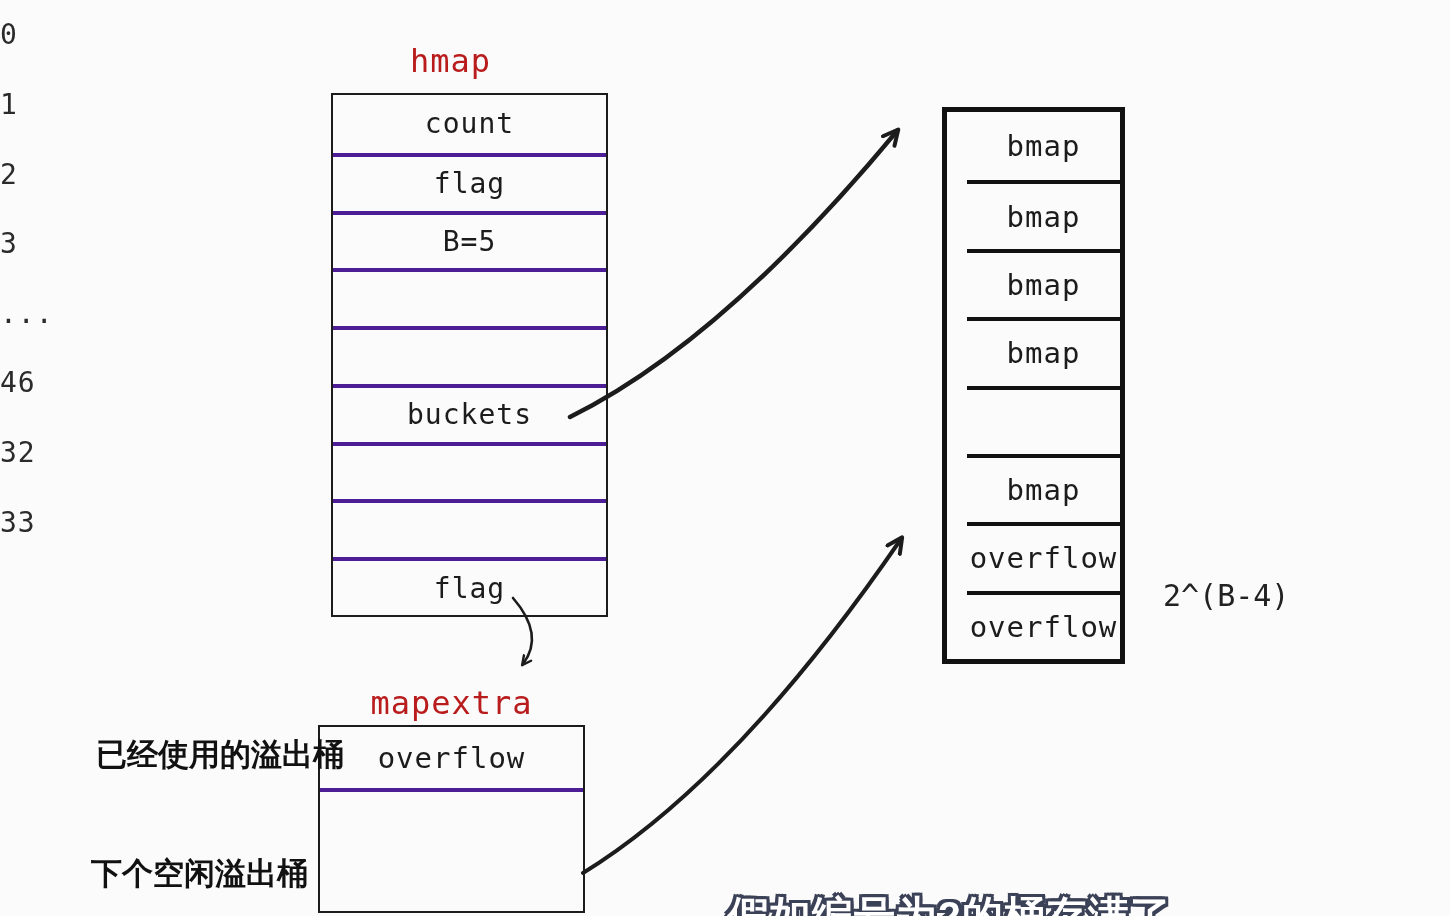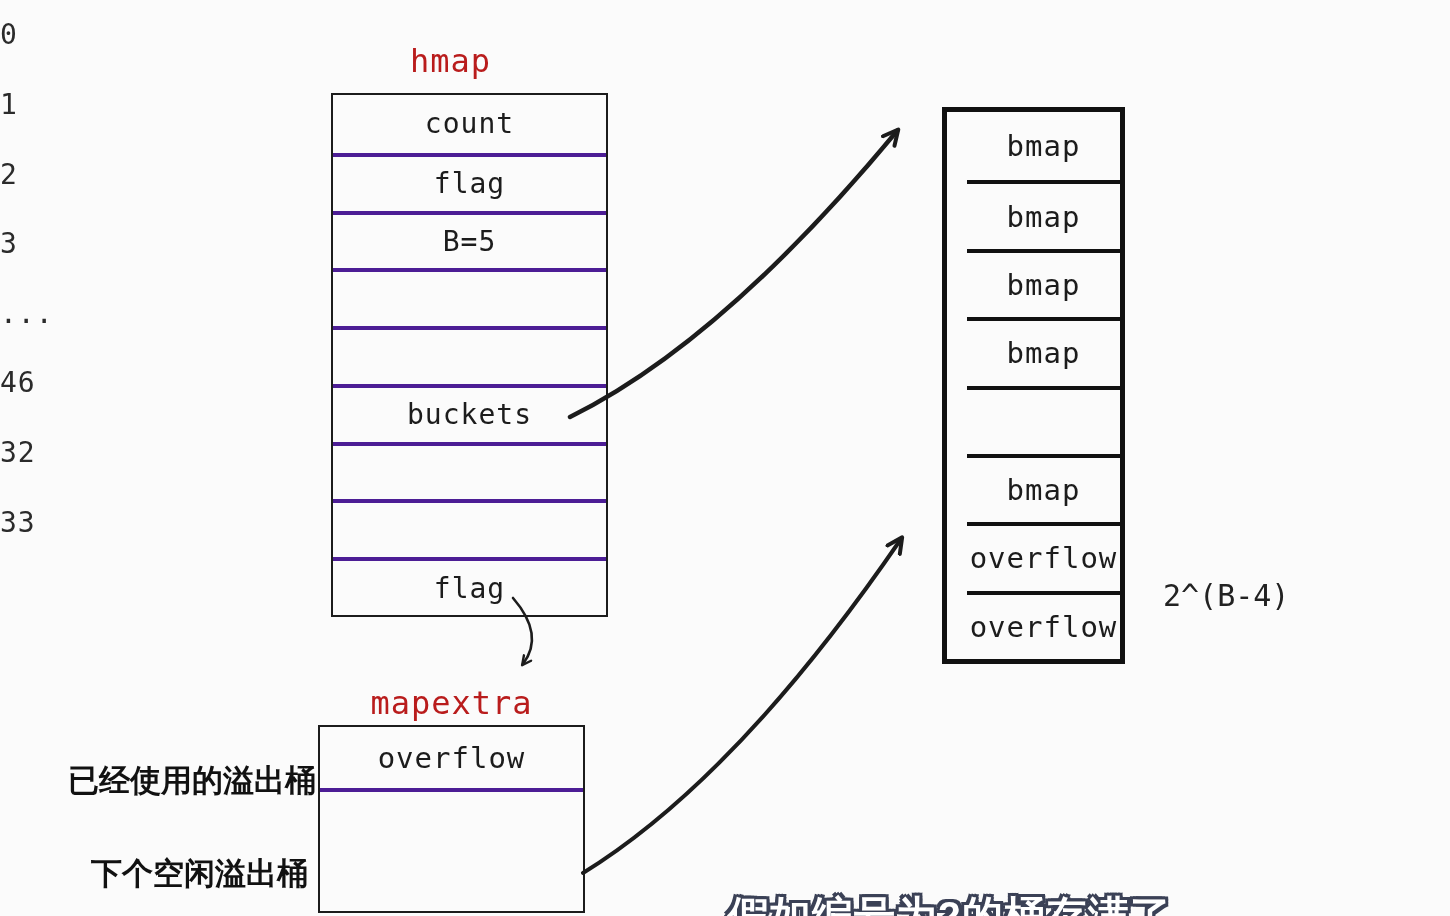--- a/index.html
+++ b/index.html
@@ -98,21 +98,21 @@
 
   .cn-label {
     position: absolute;
     font-family: "Liberation Serif", "DejaVu Serif", serif;
     font-weight: 700;
     font-size: 31px;
     color: #111;
     text-align: right;
     white-space: nowrap;
   }
-  #overflow-cn     { left: 0px;  top: 760px; width: 316px; }
+  #overflow-cn     { left: 0px;  top: 734px; width: 316px; padding-left: 28px; }
   #nextoverflow-cn { left: 0px;  top: 853px; width: 308px; text-align: right; }
 
   
   #caption {
     position: absolute;
     left: 0; top: 889px;
     width: 1900px;           
     text-align: center;
     font-family: "Liberation Sans", "DejaVu Sans", sans-serif;
     font-weight: 800;

